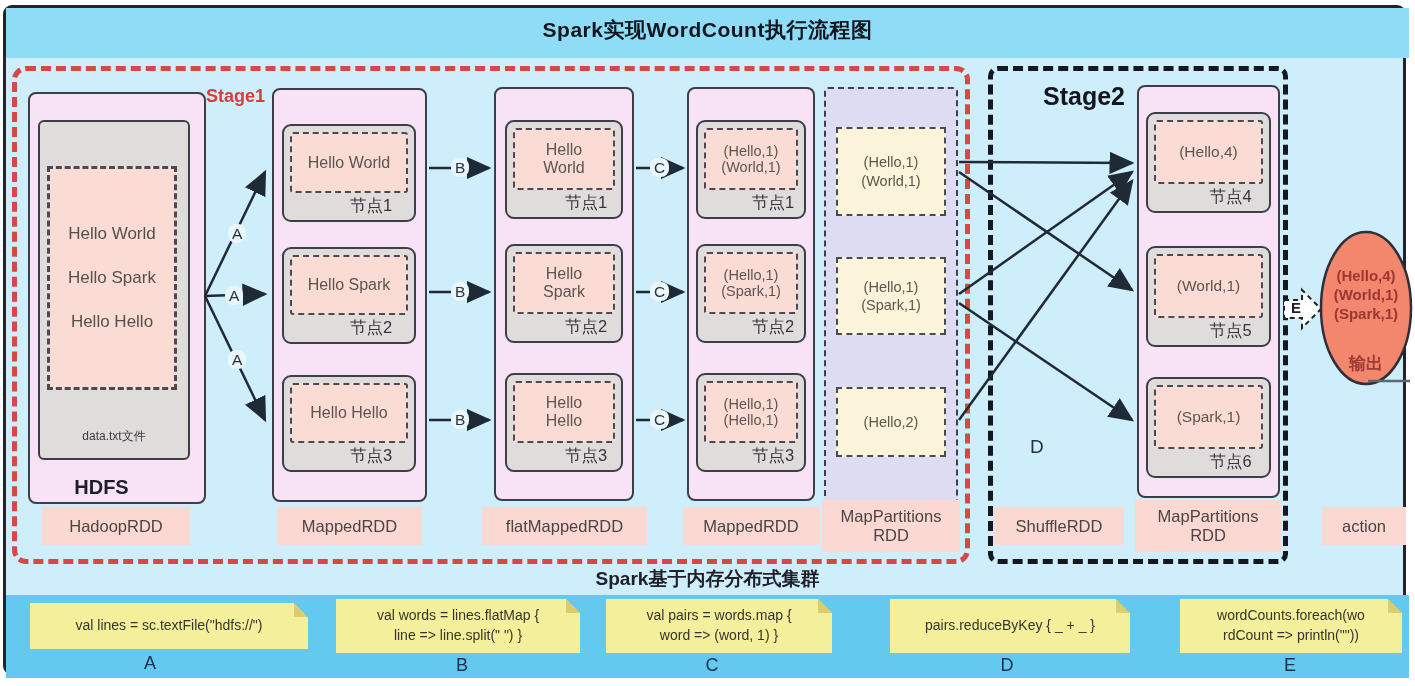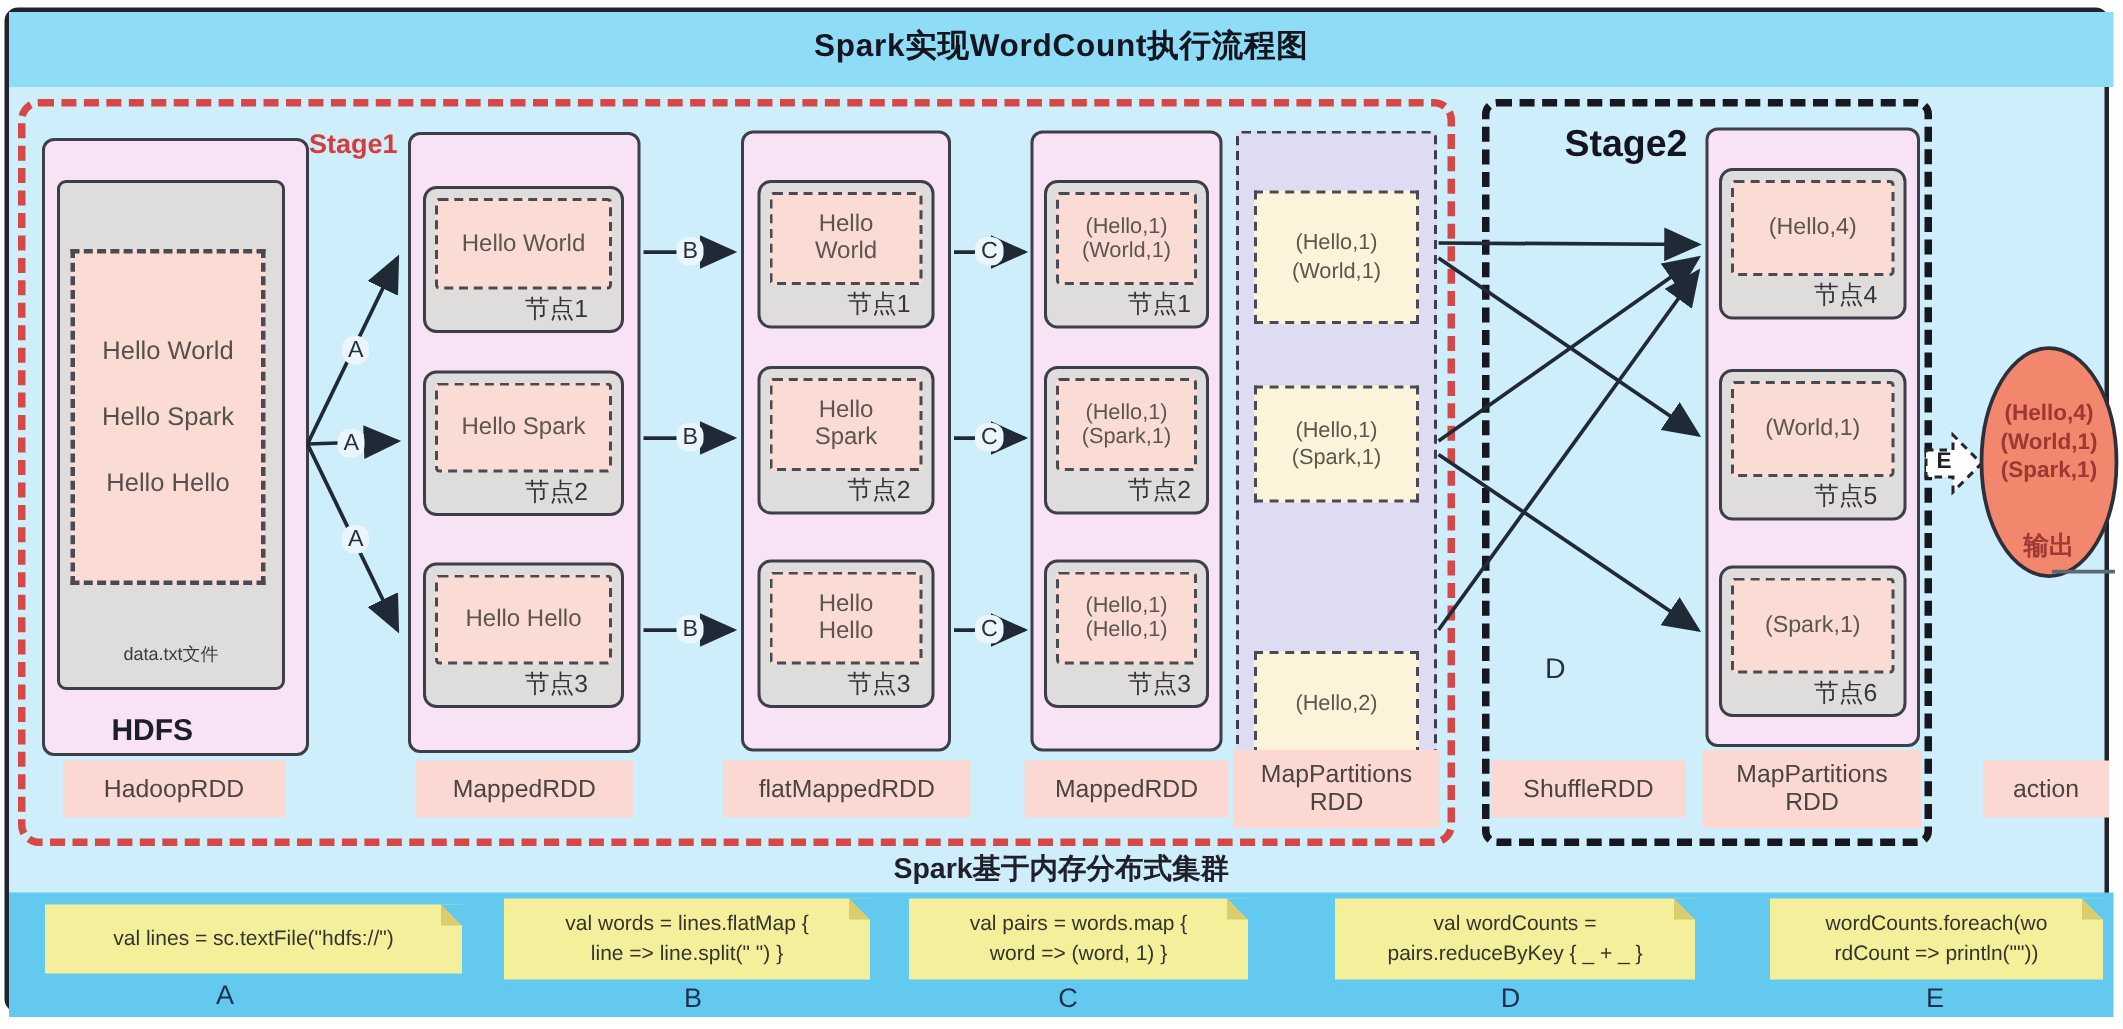--- a/index.html
+++ b/index.html
@@ -158,21 +158,21 @@
 
   <div class="col lavender" style="left:824px; top:87px; width:134px; height:417px;"></div>
   <div class="mp-box" style="left:836px; top:127px; width:110px; height:89px;">
     <span>(Hello,1)</span>
     <span>(World,1)</span>
   </div>
   <div class="mp-box" style="left:836px; top:257px; width:110px; height:78px;">
     <span>(Hello,1)</span>
     <span>(Spark,1)</span>
   </div>
-  <div class="mp-box" style="left:836px; top:387px; width:110px; height:70px;margin-top:47px;">
+  <div class="mp-box" style="left:836px; top:387px; width:110px; height:70px;">
     <span>(Hello,2)</span>
   </div>
 
   <div class="col" style="left:1137px; top:85px; width:143px; height:413px;"></div>
   <div class="node" style="left:1146px; top:112px; width:125px; height:101px;">
     <div class="node-inner fs155">
         <span>(Hello,4)</span>
       </div>
     <div class="node-label">节点4</div>
   </div>
@@ -265,21 +265,20 @@
     <span>val words = lines.flatMap {</span>
     <span>line =&gt; line.split(" ") }</span>
   </div>
   <div class="note" style="left:606px; top:599px; width:226px; height:54px;">
     <div class="fold"></div>
     <span>val pairs = words.map {</span>
     <span>word =&gt; (word, 1) }</span>
   </div>
   <div class="note" style="left:890px; top:599px; width:240px; height:54px;">
     <div class="fold"></div>
-    <span>val wordCounts =</span>
     <span>pairs.reduceByKey { _ + _ }</span>
   </div>
   <div class="note" style="left:1180px; top:599px; width:222px; height:54px;">
     <div class="fold"></div>
     <span>wordCounts.foreach(wo</span>
     <span>rdCount =&gt; println(""))</span>
   </div>
 
   <div class="code-letter" style="left:130px;  top:653px;">A</div>
   <div class="code-letter" style="left:442px;  top:655px;">B</div>

